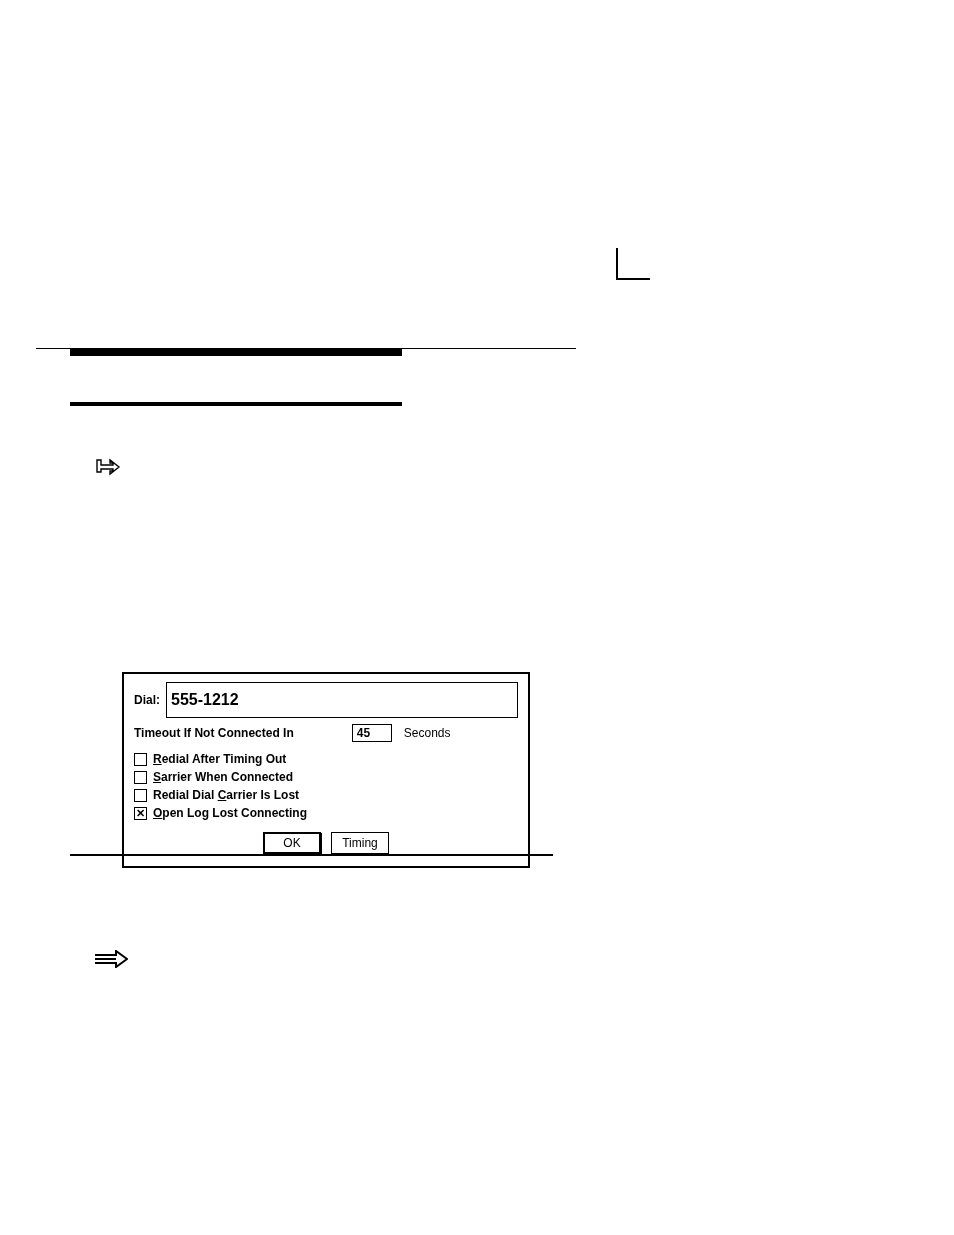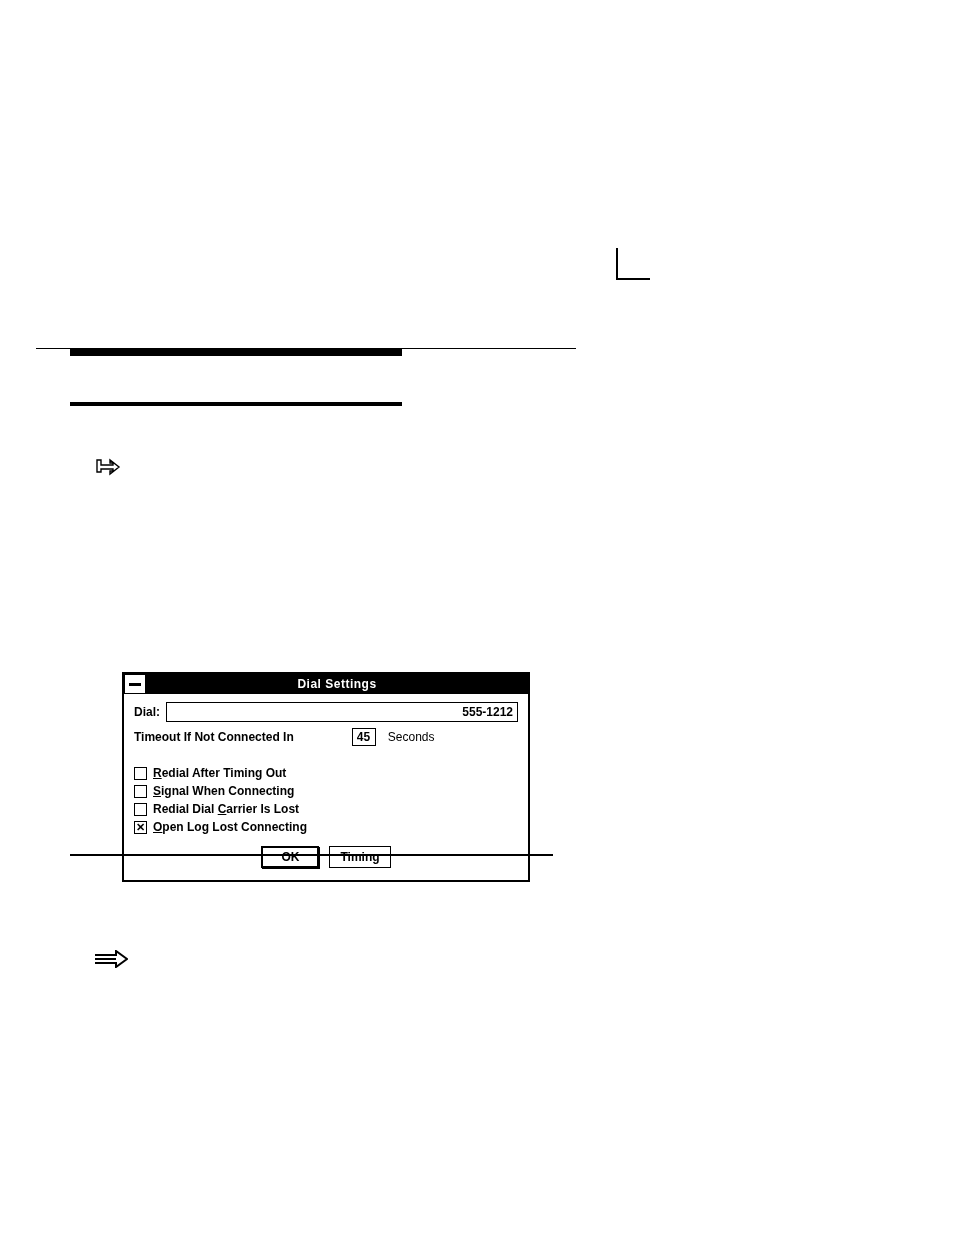--- a/index.html
+++ b/index.html
@@ -95,37 +95,36 @@
     letter-spacing: 0.5px;
   }
   .dialog-body {
     padding: 8px 10px 12px 10px;
   }
   .row { display: flex; align-items: center; margin-bottom: 6px; }
   .lbl { font-weight: bold; }
   .dial-input {
     flex: 1;
     margin-left: 6px;
-    height: 20px;
+    height: 36px;
     border: 1px solid #000;
     padding: 0 4px;
     font-family: inherit;
-    font-size: 12px;
-    font-weight: bold;
-    text-align: right;
+    font-size: 16px;
+    font-weight: bold;
   }
   .timeout-row {
     display: flex;
     align-items: center;
     gap: 0;
-    margin-bottom: 20px;
+    margin-bottom: 10px;
   }
   .timeout-row .lbl { margin-right: 58px; }
   .timeout-input {
-    width: 24px;
+    width: 40px;
     height: 18px;
     border: 1px solid #000;
     padding: 0 4px;
     font-family: inherit;
     font-size: 12px;
     font-weight: bold;
     text-align: left;
   }
   .seconds { margin-left: 12px; font-weight: normal; }
   .check-grid {
@@ -162,21 +161,21 @@
     justify-content: center;
     gap: 10px;
   }
   .btn {
     min-width: 58px;
     height: 22px;
     border: 1px solid #000;
     background: #fff;
     font-family: inherit;
     font-size: 12px;
-    font-weight: bold;
+    font-weight: normal;
     cursor: pointer;
     padding: 0 10px;
   }
   .btn.default {
     border: 2px solid #000;
     box-shadow: 1px 1px 0 #000;
   }
   .hr-mid {
     position: absolute;
     left: 70px;
@@ -199,44 +198,38 @@
 <div class="hr-top"></div>
 <div class="hr-thick"></div>
 
 <div class="hand-icon">
   <svg width="28" height="20" viewBox="0 0 28 20">
     <path d="M2 4 L2 16 L6 16 L6 13 L18 13 L18 15 L15 15 L15 18 L24 11 L15 4 L15 7 L18 7 L18 9 L6 9 L6 4 Z" fill="none" stroke="#000" stroke-width="1.4"></path>
   </svg>
 </div>
 
 <div class="dialog">
-  <div class="titlebar">
-    <div class="sysmenu">
-        <div class="bar"></div>
-      </div>
-    <div class="title-text">Dial Settings</div>
-  </div>
   <div class="dialog-body">
     <div class="row">
       <span class="lbl">Dial:</span>
       <input class="dial-input" type="text" value="555-1212" style="">
     </div>
     <div class="timeout-row">
       <span class="lbl">Timeout If Not Connected In</span>
       <input class="timeout-input" type="text" value="45" style="">
       <span class="seconds">Seconds</span>
     </div>
     <div class="check-grid">
       <label class="check">
         <span class="checkbox"></span>
         <span><span class="u">R</span><span>edial After Timing Out</span></span>
       </label>
       <label class="check">
         <span class="checkbox"></span>
-        <span><span class="u">S</span><span>ignal When Connecting</span></span>
+        <span><span class="u">S</span><span>arrier When Connected</span></span>
       </label>
       <label class="check">
         <span class="checkbox"></span>
         <span><span>Redial Dial </span><span class="u">C</span><span>arrier Is Lost</span></span>
       </label>
       <label class="check">
         <span class="checkbox checked"></span>
         <span><span class="u">O</span><span>pen Log Lost Connecting</span></span>
       </label>
     </div>

